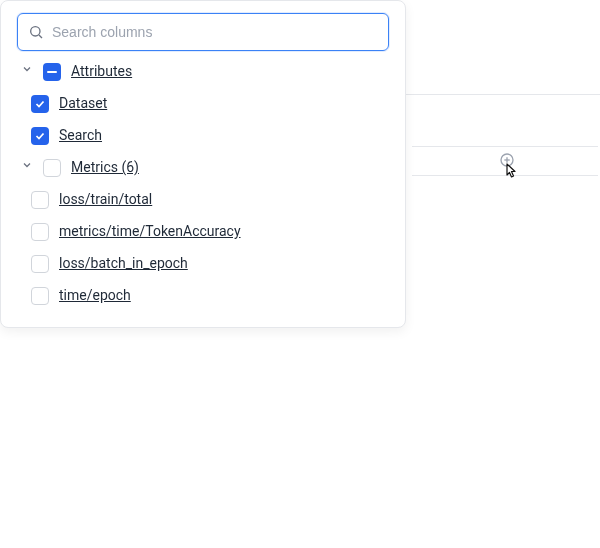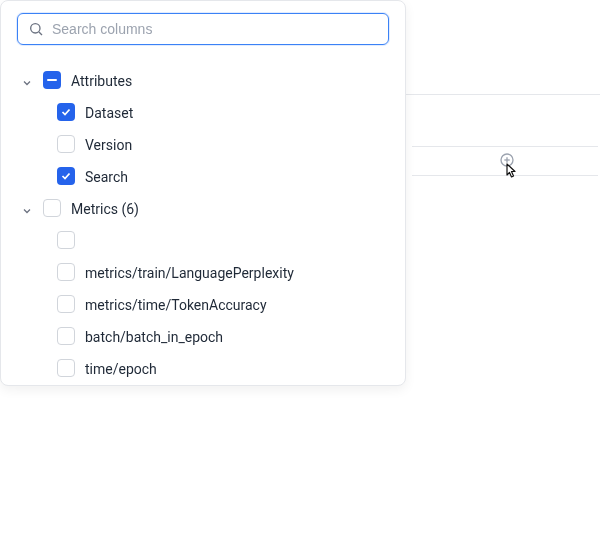--- a/index.html
+++ b/index.html
@@ -40,21 +40,21 @@
     border-radius: 8px;
     box-shadow: 0 4px 12px rgba(0,0,0,0.06);
     padding: 12px 0 8px 0;
   }
   .search-wrap {
     padding: 0 16px 8px 16px;
   }
   .search-field {
     display: flex;
     align-items: center;
-    height: 32px;
+    height: 38px;
     border: 1px solid #3b82f6;
     border-radius: 6px;
     padding: 0 10px;
     box-shadow: 0 0 0 1px rgba(59,130,246,0.15);
   }
   .search-field svg {
     flex: none;
     color: #6b7280;
   }
   .search-input {
@@ -64,26 +64,27 @@
     margin-left: 8px;
     font-size: 14px;
     color: #111827;
   }
   .search-input::placeholder { color: #9ca3af; }
   .tree {
     padding: 4px 0 0 0;
   }
   .row {
     display: flex;
-    align-items: flex-end;
+    align-items: flex-start;
     height: 32px;
     padding-right: 16px;
+    text-decoration: underline;
   }
   .row.group { padding-left: 16px; }
-  .row.child { padding-left: 56px; }
+  .row.child { padding-left: 30px; }
   .chevron {
     width: 20px;
     display: flex;
     align-items: center;
     justify-content: center;
     color: #6b7280;
   }
   .checkbox {
     width: 18px;
     height: 18px;
@@ -182,24 +183,20 @@
 
     <div class="row child">
       <span class="checkbox cb-checked">
         <svg width="12" height="12" viewBox="0 0 24 24" fill="none" stroke="currentColor" stroke-width="3.5">
             <polyline points="5 12 10 17 19 7"></polyline>
           </svg>
       </span>
       <span class="label">Dataset</span>
     </div>
     <div class="row child">
-      <span class="checkbox cb-empty"></span>
-      <span class="label">Version</span>
-    </div>
-    <div class="row child">
       <span class="checkbox cb-checked">
         <svg width="12" height="12" viewBox="0 0 24 24" fill="none" stroke="currentColor" stroke-width="3.5">
             <polyline points="5 12 10 17 19 7"></polyline>
           </svg>
       </span>
       <span class="label">Search</span>
     </div>
 
     <div class="row group">
       <span class="chevron">
@@ -207,32 +204,29 @@
             <polyline points="6 9 12 15 18 9"></polyline>
           </svg>
       </span>
       <span class="group-gap"></span>
       <span class="checkbox cb-empty"></span>
       <span class="label">Metrics (6)</span>
     </div>
 
     <div class="row child">
       <span class="checkbox cb-empty"></span>
-    </div>
-    <div class="row child">
-      <span class="checkbox cb-empty"></span>
-      <span class="label">metrics/train/LanguagePerplexity</span>
+      <span class="label">loss/train/total</span>
     </div>
     <div class="row child">
       <span class="checkbox cb-empty"></span>
       <span class="label">metrics/time/TokenAccuracy</span>
     </div>
     <div class="row child">
       <span class="checkbox cb-empty"></span>
-      <span class="label">batch/batch_in_epoch</span>
+      <span class="label">loss/batch_in_epoch</span>
     </div>
     <div class="row child">
       <span class="checkbox cb-empty"></span>
       <span class="label">time/epoch</span>
     </div>
 
   </div>
 </div>
 
 </body></html>

